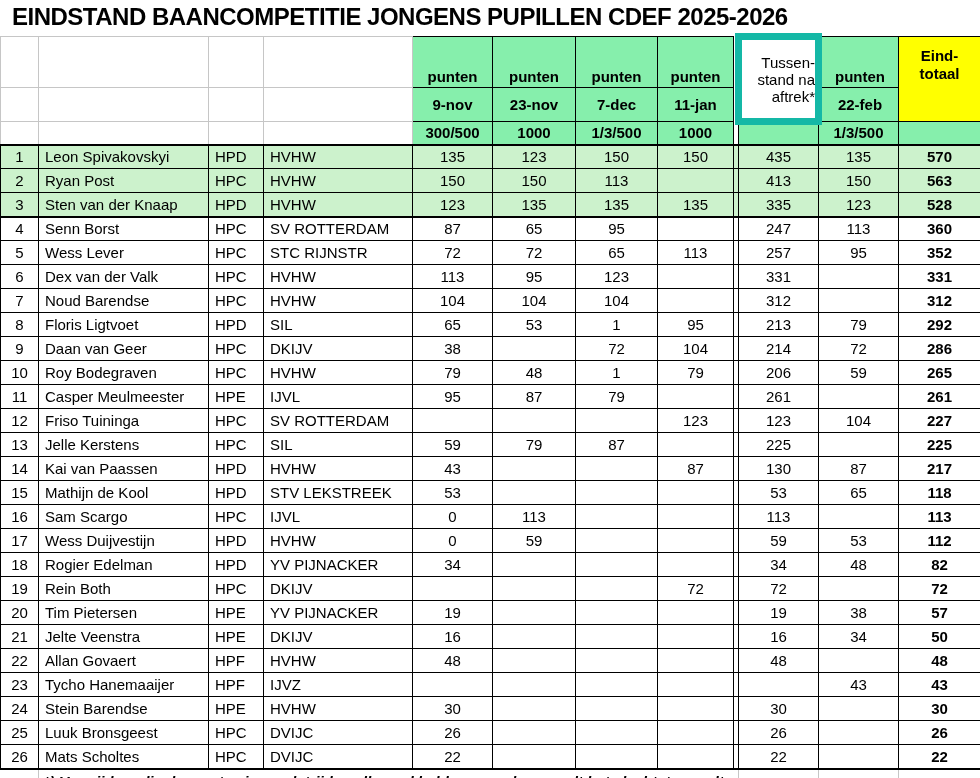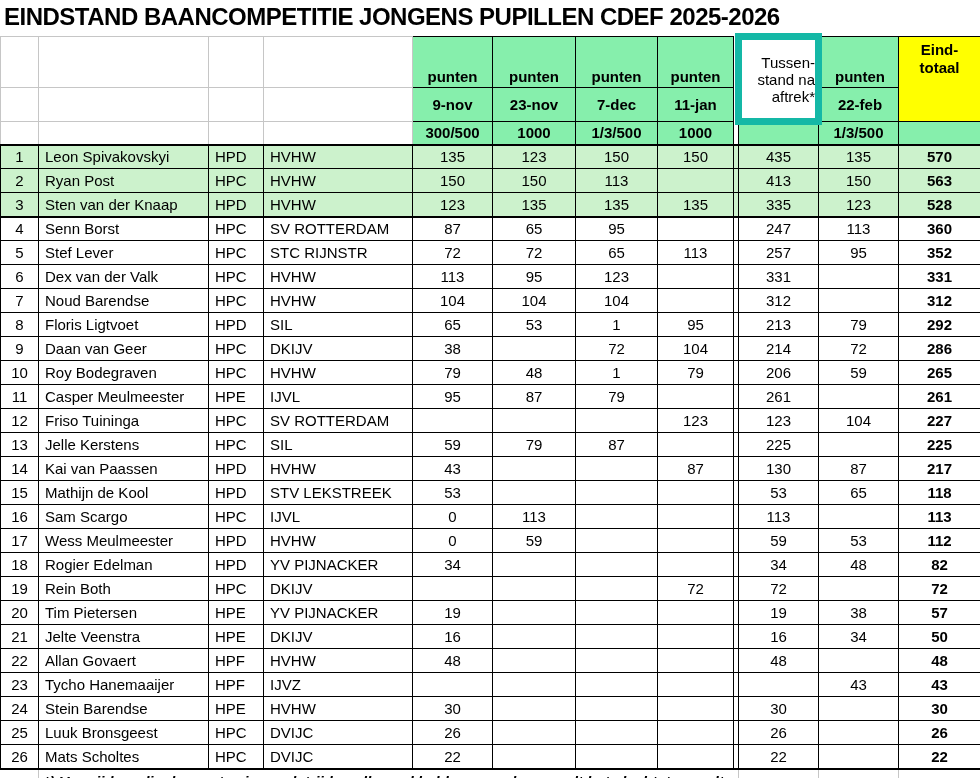--- a/index.html
+++ b/index.html
@@ -6,21 +6,21 @@
   html, body { margin: 0; padding: 0; background: #ffffff; }
   body {
     width: 980px;
     font-family: "Liberation Sans", sans-serif;
     color: #000;
   }
   .title-row {
     height: 33px;
     display: flex;
     align-items: center;
-    padding-left: 4px;
+    padding-left: 12px;
     font-size: 24px;
     font-weight: bold;
     white-space: nowrap;
     letter-spacing: -0.5px;
   }
   table {
     border-collapse: collapse;
     table-layout: fixed;
     width: 980px;
     font-size: 15px;
@@ -52,21 +52,21 @@
     font-weight: normal;
     vertical-align: middle;
     line-height: 17px;
     background: #fff;
   }
   .eind-h {
     border: 1px solid #000;
     text-align: center;
     font-weight: bold;
     vertical-align: top;
-    padding-top: 4px;
+    padding-top: 10px;
     line-height: 18px;
     background: #ffff00;
   }
   .spacer-h { border-left: 1px solid #000; border-right: 1px solid #000; background: #fff; }
   
   tbody td { height: 24px; border: 1px solid #000; }
   tbody tr:first-child td { border-top: 2px solid #000; }
   tbody tr:nth-child(3) td { border-bottom: 2px solid #000; }
   tbody tr:last-child td { border-bottom: 2px solid #000; }
   tbody tr.hl-green td { background: #ccf2cc; }
@@ -206,21 +206,21 @@
     <td class="c-pts">65</td>
     <td class="c-pts">95</td>
     <td class="c-pts"></td>
     <td class="c-spacer"></td>
     <td class="c-tus">247</td>
     <td class="c-pts">113</td>
     <td class="c-total">360</td>
   </tr>
       <tr>
     <td class="c-rank">5</td>
-    <td class="c-name">Stef Lever</td>
+    <td class="c-name">Wess Lever</td>
     <td class="c-cat">HPC</td>
     <td class="c-club">STC RIJNSTR</td>
     <td class="c-pts">72</td>
     <td class="c-pts">72</td>
     <td class="c-pts">65</td>
     <td class="c-pts">113</td>
     <td class="c-spacer"></td>
     <td class="c-tus">257</td>
     <td class="c-pts">95</td>
     <td class="c-total">352</td>
@@ -374,21 +374,21 @@
     <td class="c-pts">113</td>
     <td class="c-pts"></td>
     <td class="c-pts"></td>
     <td class="c-spacer"></td>
     <td class="c-tus">113</td>
     <td class="c-pts"></td>
     <td class="c-total">113</td>
   </tr>
       <tr>
     <td class="c-rank">17</td>
-    <td class="c-name">Wess Meulmeester</td>
+    <td class="c-name">Wess Duijvestijn</td>
     <td class="c-cat">HPD</td>
     <td class="c-club">HVHW</td>
     <td class="c-pts">0</td>
     <td class="c-pts">59</td>
     <td class="c-pts"></td>
     <td class="c-pts"></td>
     <td class="c-spacer"></td>
     <td class="c-tus">59</td>
     <td class="c-pts">53</td>
     <td class="c-total">112</td>

